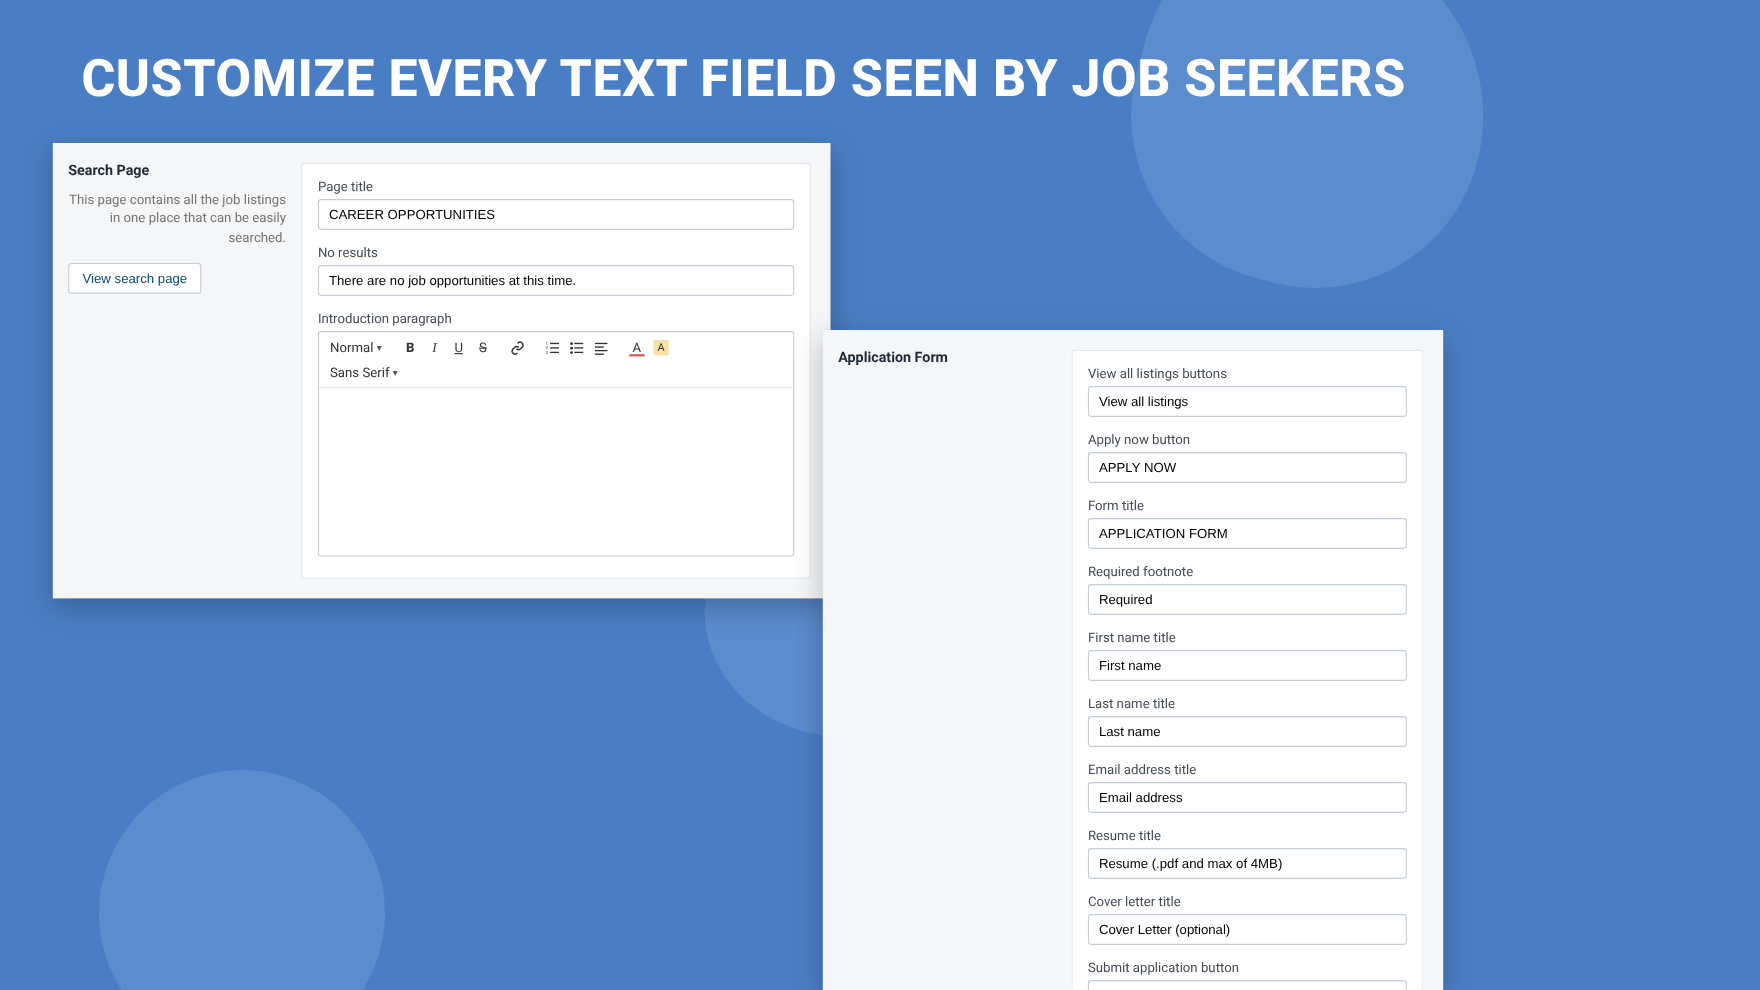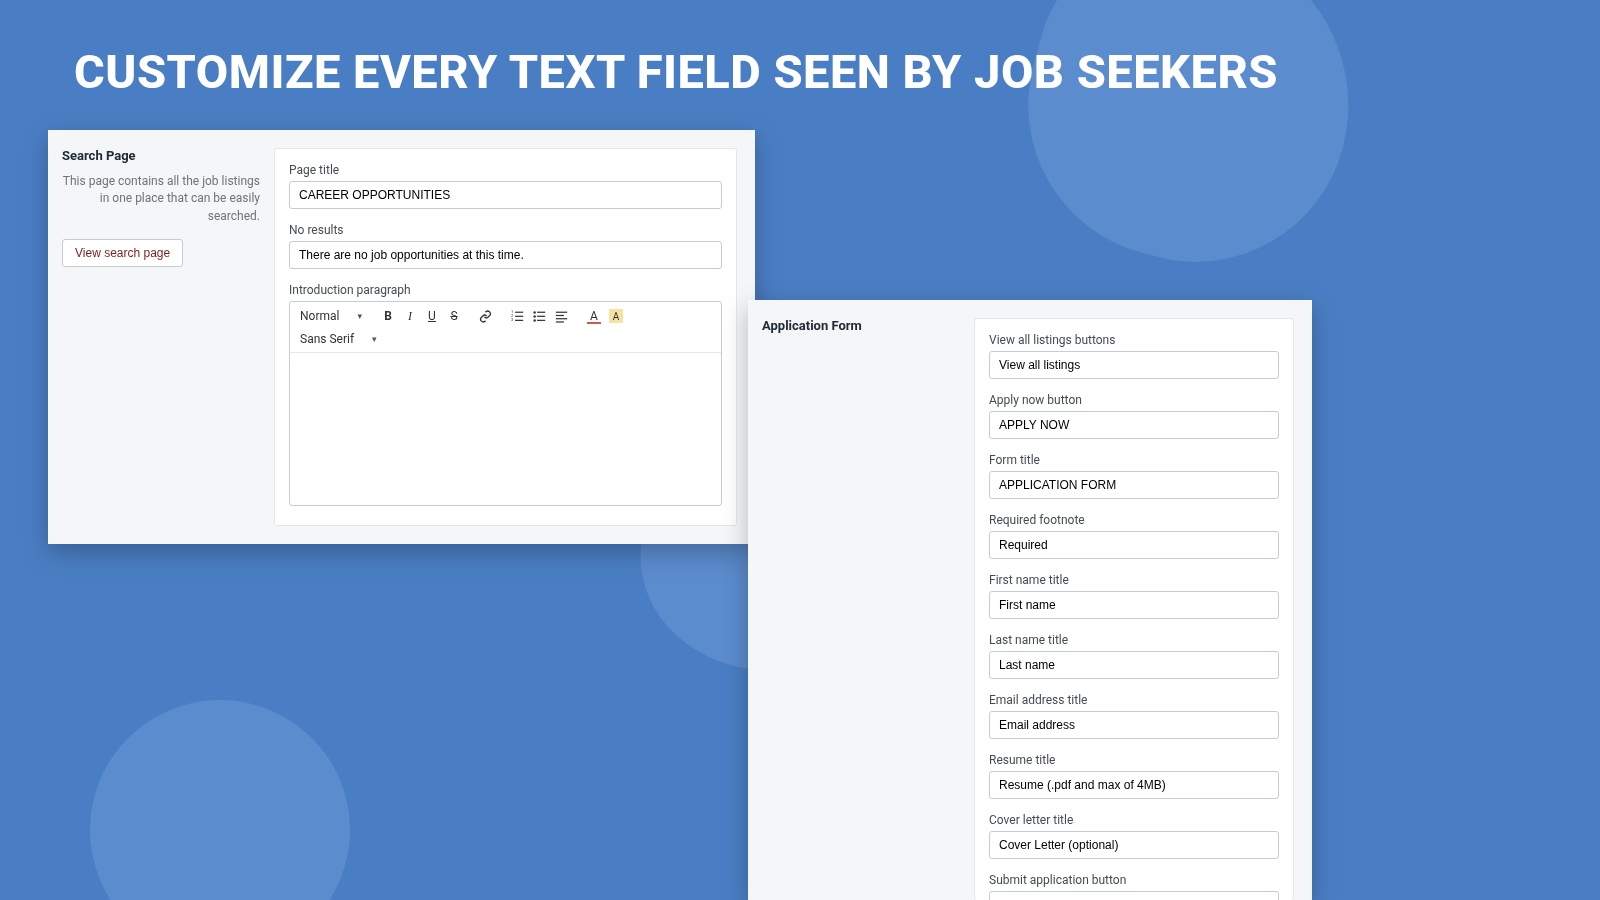--- a/index.html
+++ b/index.html
@@ -60,21 +60,21 @@
     line-height: 1.45;
     margin-bottom: 14px;
     text-align: right;
   }
   .side-btn {
     background: #fff;
     border: 1px solid #c4cdd5;
     border-radius: 3px;
     padding: 6px 12px;
     font-size: 12px;
-    color: #7f1d1d;
+    color: #0c4a6e;
     cursor: pointer;
   }
 
   .card {
     flex: 1;
     background: #fff;
     margin: 18px 18px 18px 0;
     border-radius: 3px;
     border: 1px solid #e3e7ec;
     padding: 14px;
@@ -114,21 +114,21 @@
     align-items: center;
     gap: 2px;
   }
   .rte-select {
     display: inline-flex;
     align-items: center;
     font-size: 12px;
     color: #333;
     padding: 2px 4px;
     margin-right: 10px;
-    gap: 18px;
+    gap: 3px;
   }
   .chev { font-size: 9px; color: #555; }
   .rte-btn {
     width: 20px; height: 20px;
     display: inline-flex; align-items: center; justify-content: center;
     font-size: 12px; color: #333;
     cursor: pointer;
   }
   .rte-sep { width: 8px; }
   .rte-body { height: 152px; }

